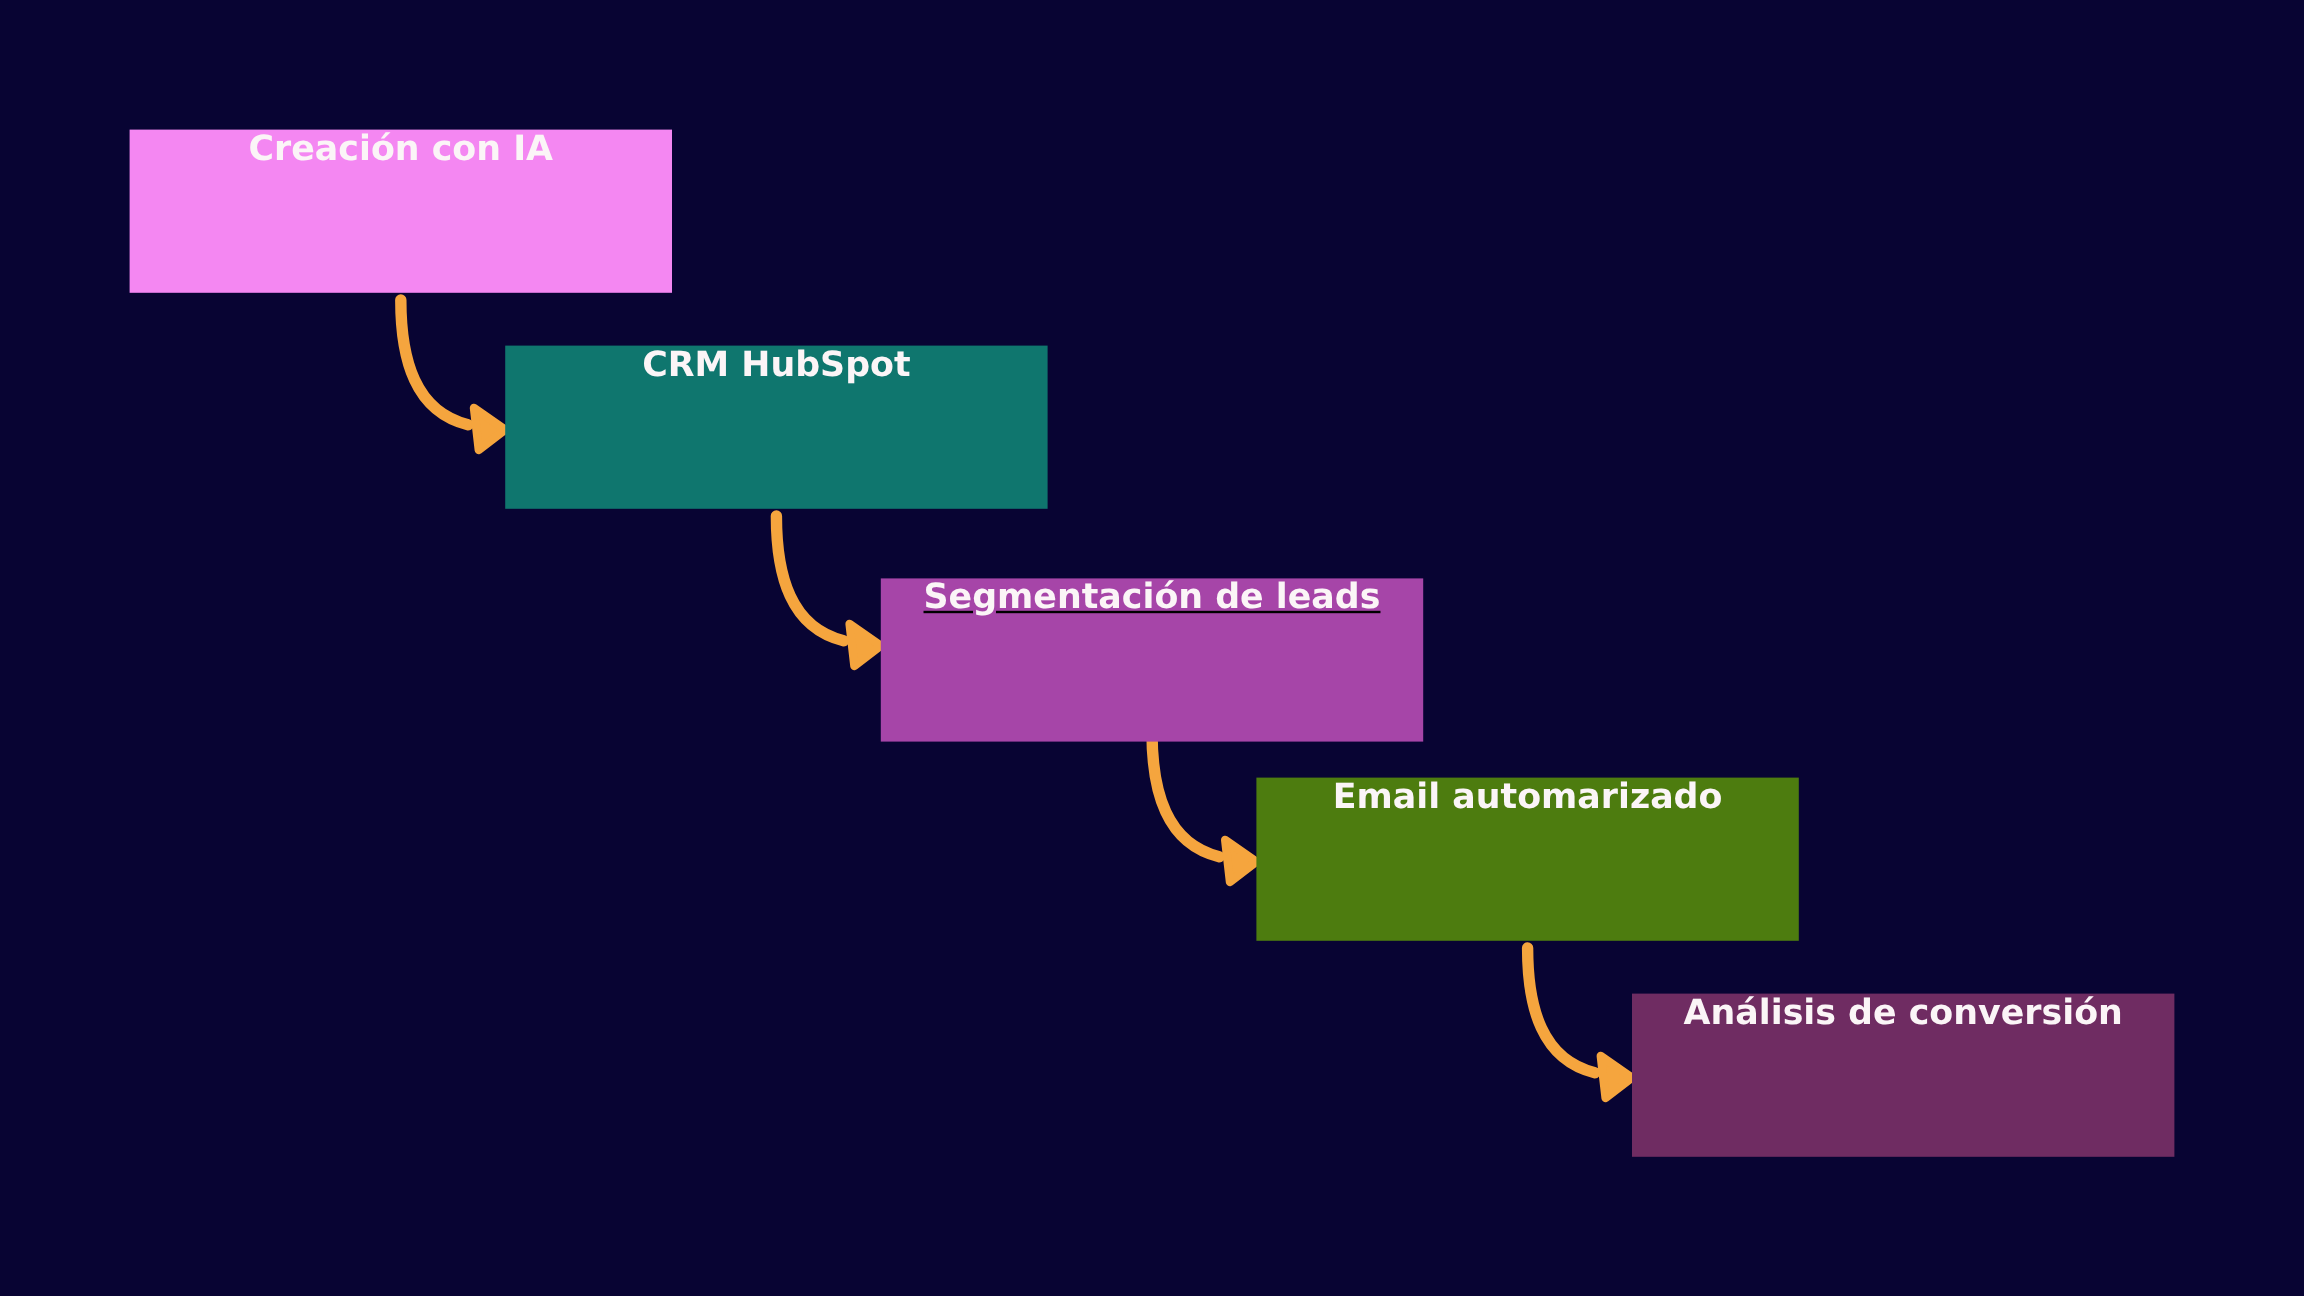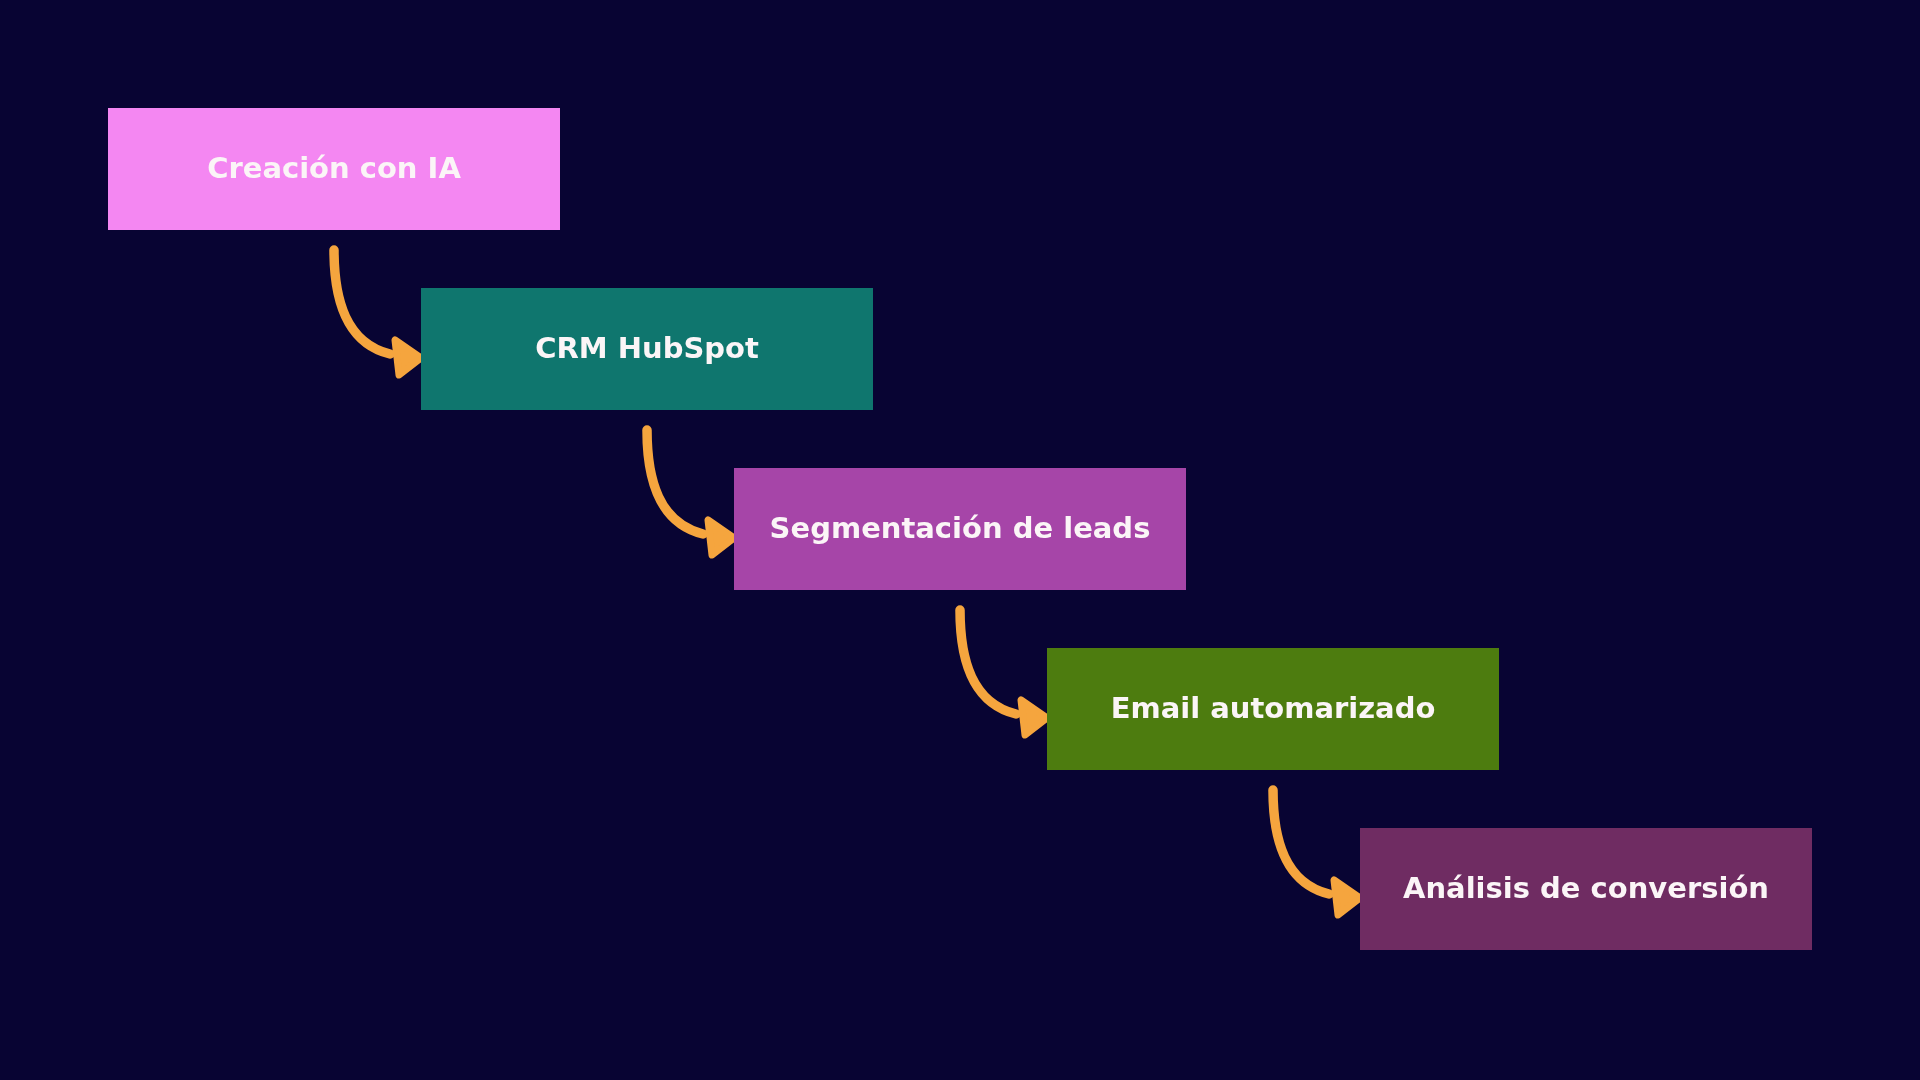--- a/index.html
+++ b/index.html
@@ -30,23 +30,22 @@
   }
   .arrow-head {
     fill: var(--arrow, #F5A53E);
     stroke: var(--arrow, #F5A53E);
     stroke-width: 7;
     stroke-linejoin: round;
   }
   .node {
     position: absolute;
     width: 452px;
-    height: 122px;
+    height: 136px;
     display: flex;
-    align-items: center;
     justify-content: center;
     text-align: center;
   }
   .node-label {
     color: var(--text, #FBF5F7);
     font-size: 29px;
     font-weight: 700;
     line-height: 1.1;
     white-space: nowrap;
   }
@@ -76,21 +75,21 @@
   </svg>
 
   <div class="node" style="left: 108px; top: 108px; background-color: rgb(244, 135, 242);">
     <span class="node-label">Creación con IA</span>
   </div>
 
   <div class="node" style="left: 421px; top: 288px; background-color: #0f766e;">
     <span class="node-label">CRM HubSpot</span>
   </div>
 
-  <div class="node" style="left: 734px; top: 468px; background-color: rgb(166, 69, 168);">
+  <div class="node" style="left: 734px; top: 482px; background-color: rgb(166, 69, 168); text-decoration: underline;">
     <span class="node-label">Segmentación de leads</span>
   </div>
 
   <div class="node" style="left: 1047px; top: 648px; background-color: #4d7c0f;">
     <span class="node-label">Email automarizado</span>
   </div>
 
   <div class="node" style="left: 1360px; top: 828px; background-color: rgb(111, 44, 98);">
     <span class="node-label">Análisis de conversión</span>
   </div>

